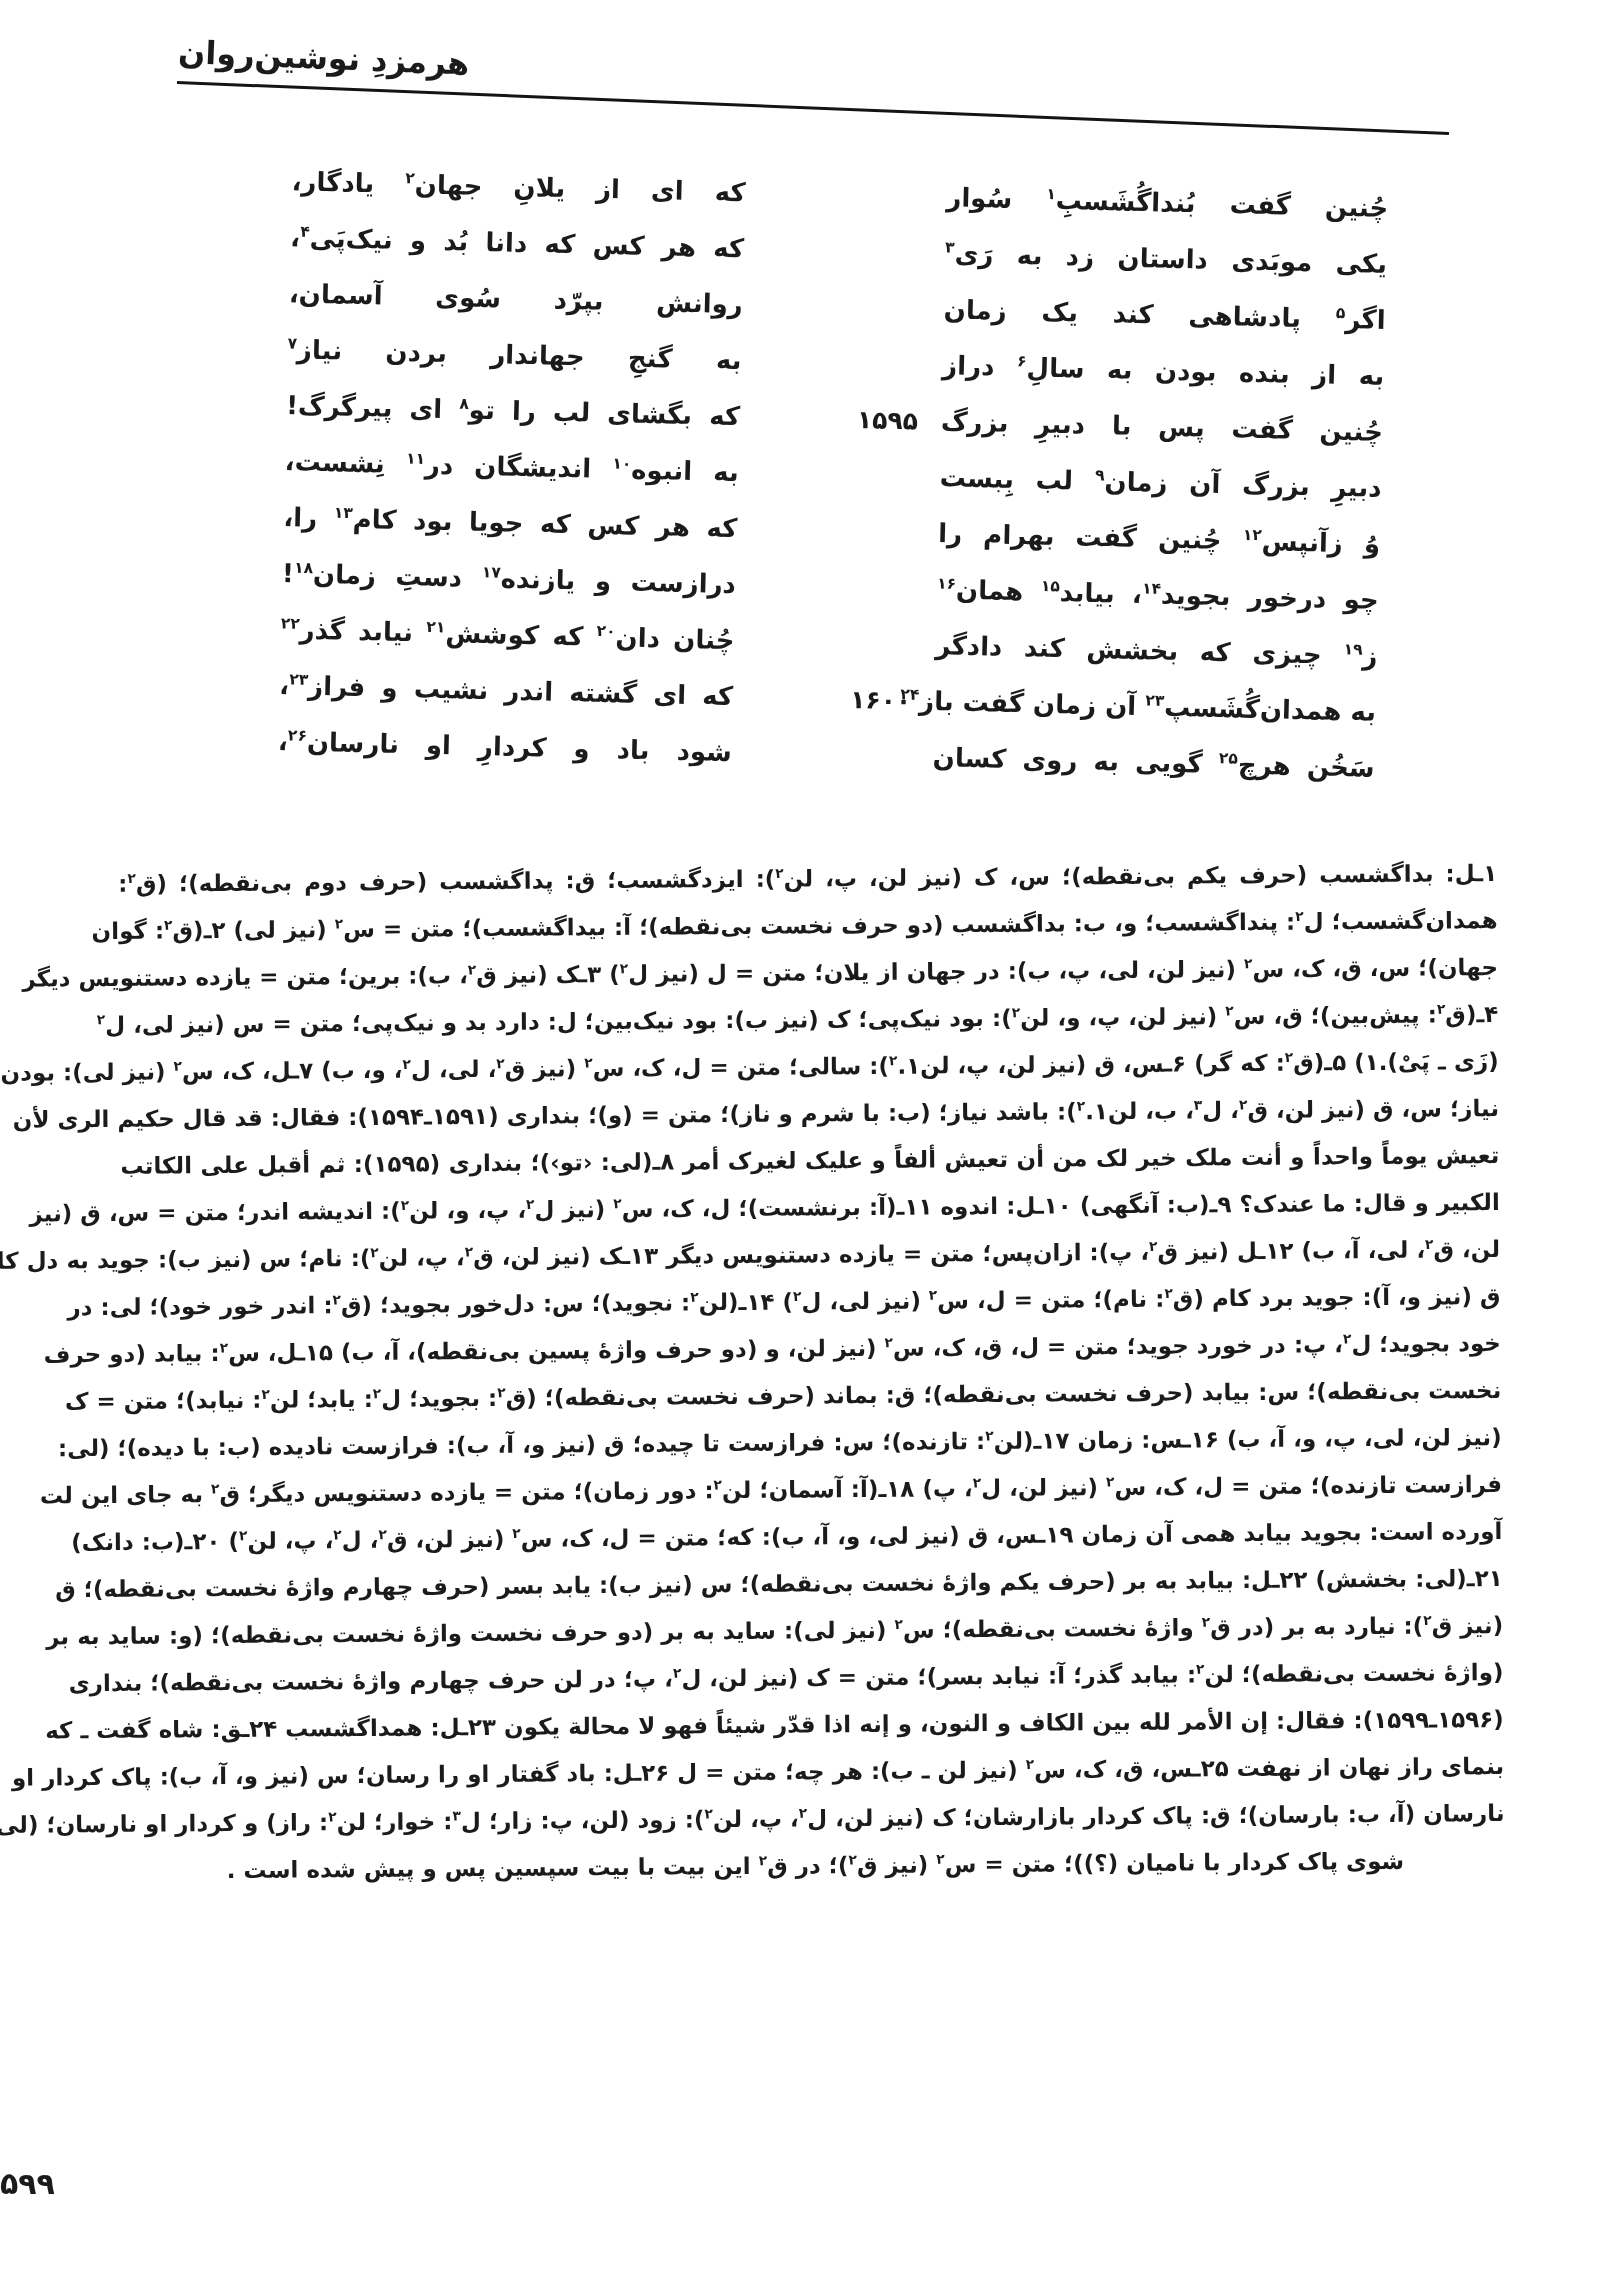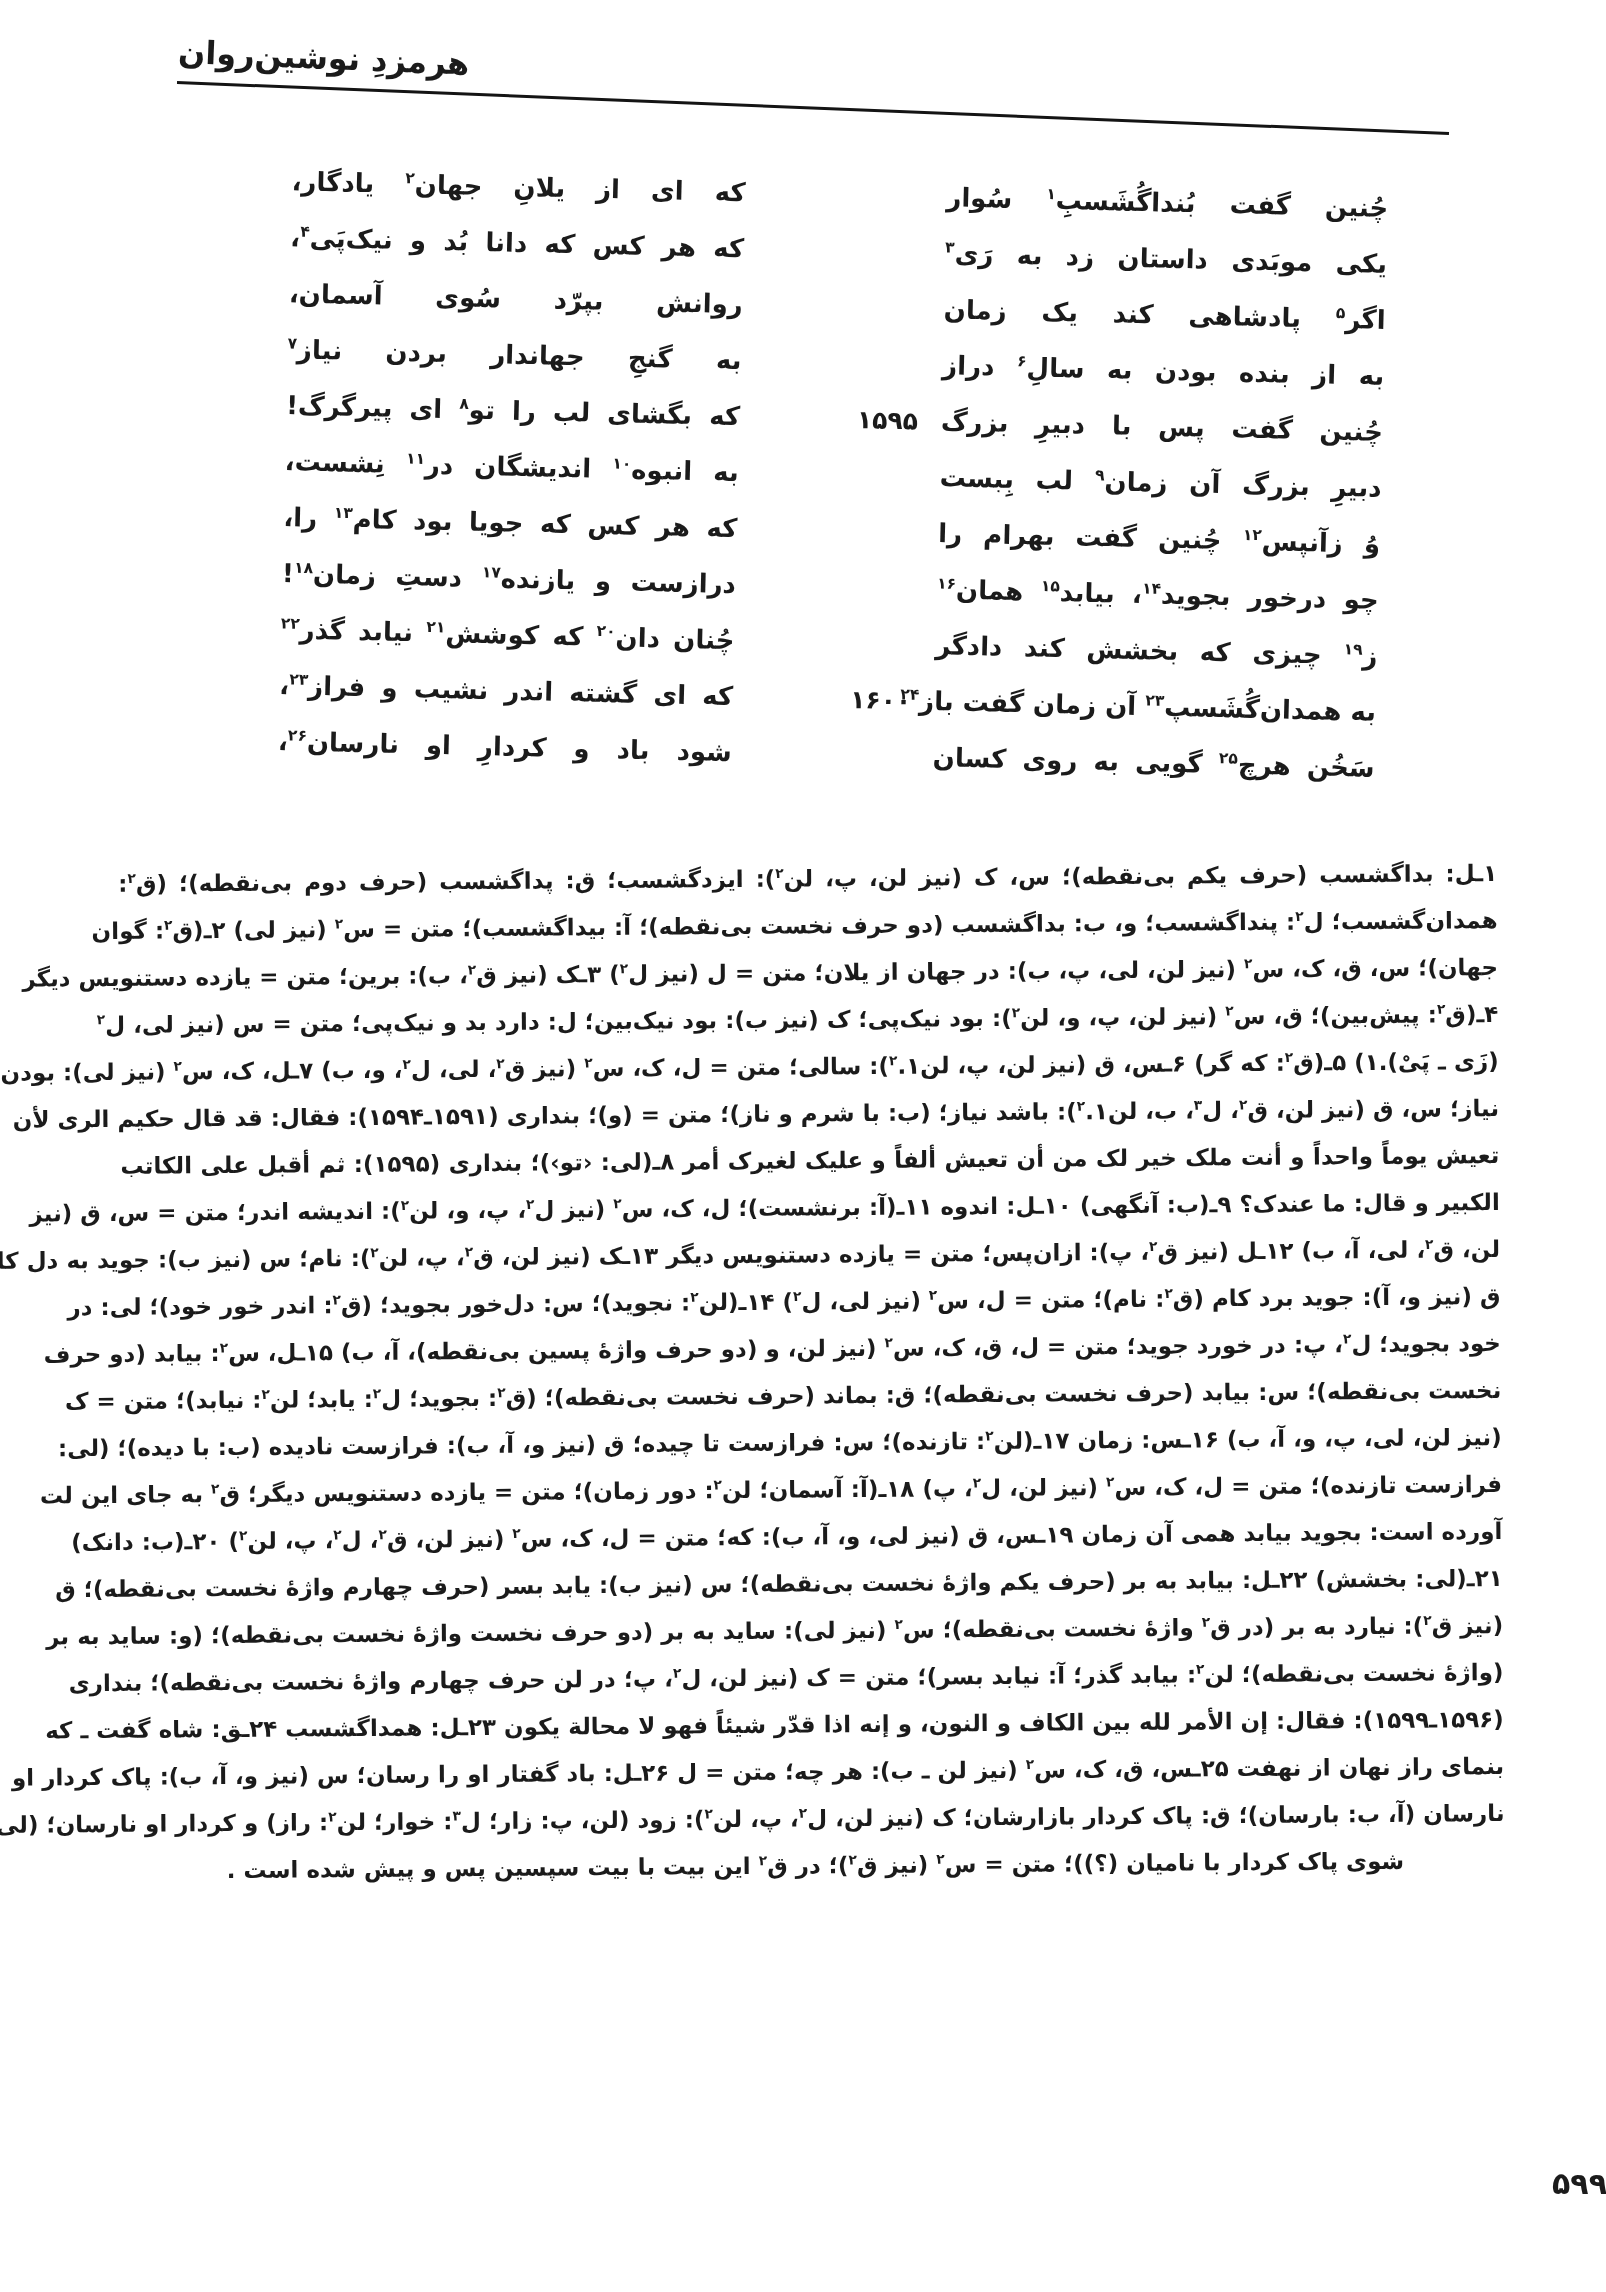--- a/index.html
+++ b/index.html
@@ -43,21 +43,21 @@
     direction:rtl;font-weight:bold;
   }
   .app-line{
     font-size:23px;line-height:47px;height:47px;white-space:nowrap;
     direction:rtl;text-align:justify;text-align-last:justify;
     overflow:visible;
   }
   .app-line.final{text-align-last:center;}
   
   .page-number{
-    position:absolute;left:16px;right:0;top:2166px;text-align:right;
+    position:absolute;left:0;right:0;top:2166px;text-align:left;
     font-size:30px;font-weight:bold;direction:rtl;
   }
 </style>
 </head>
 <body>
 
 <div class="header-group">
   <div class="chapter-title">هرمزدِ نوشین‌روان</div>
   <div class="header-rule"></div>
 </div>

